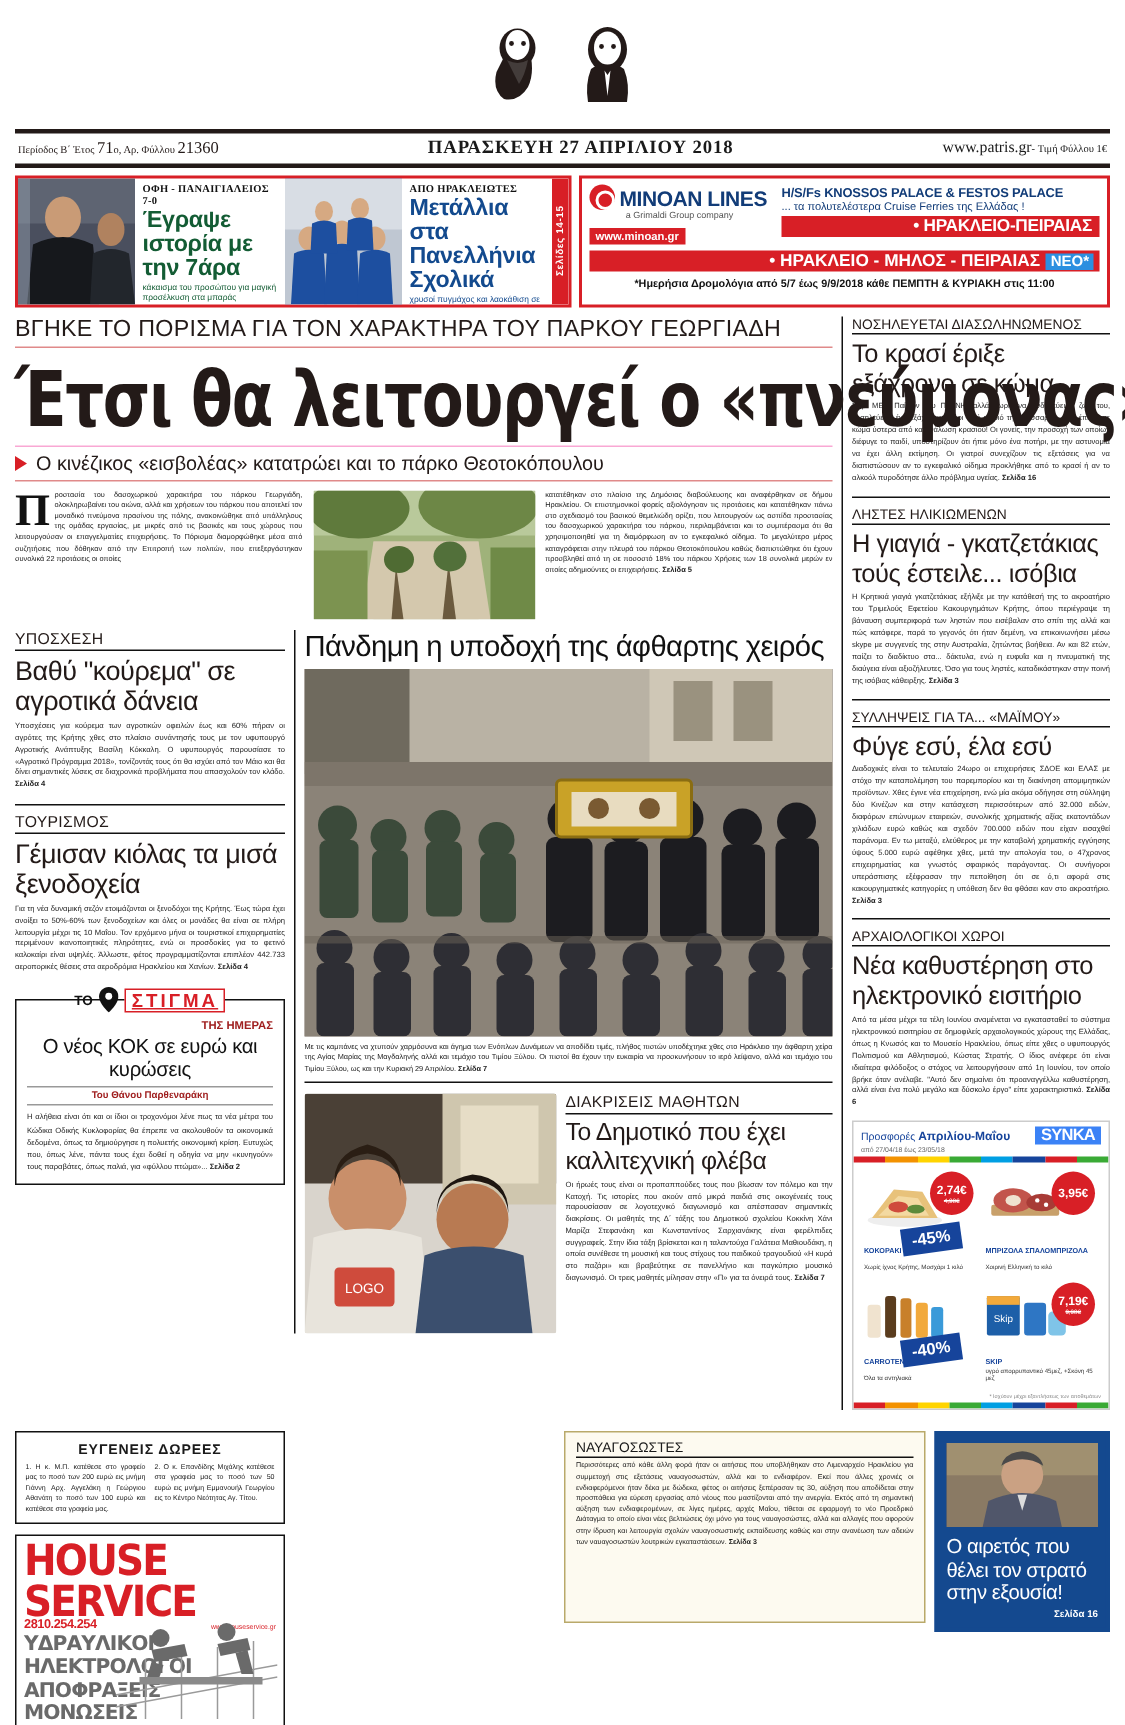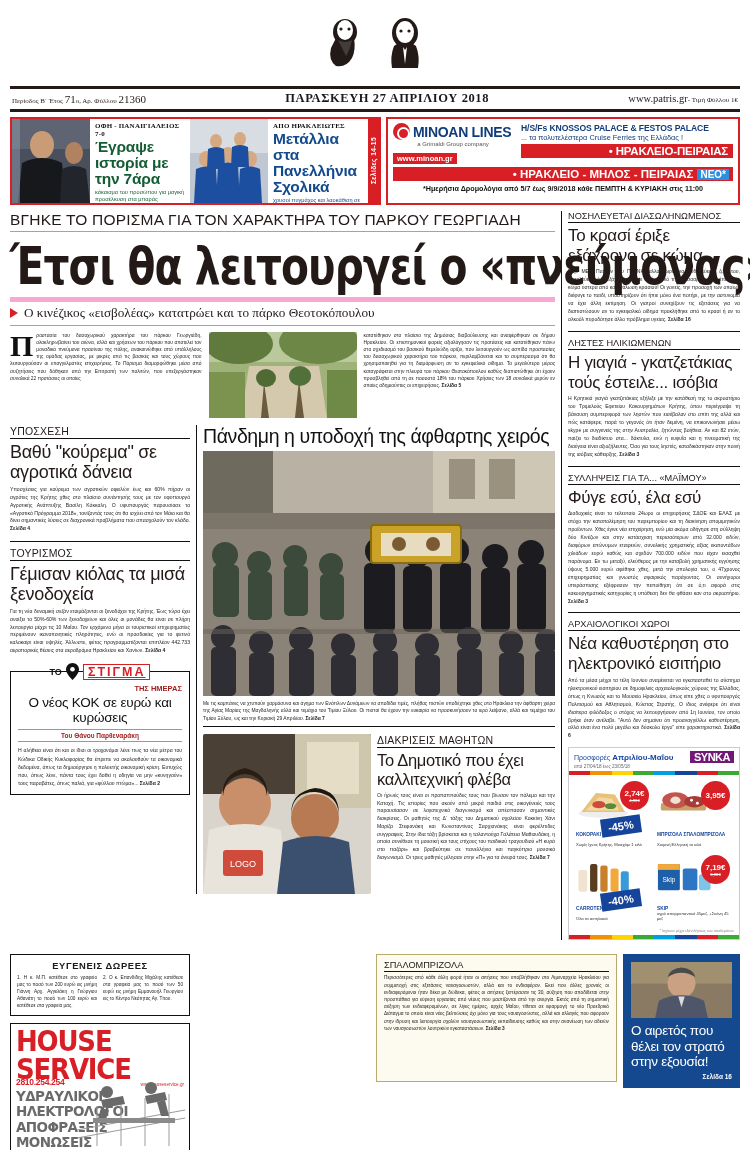--- a/index.html
+++ b/index.html
@@ -115,23 +115,22 @@
     color:#231a18;
     transform:scaleY(1.22) scaleX(0.97);
     transform-origin:left top;
     margin:9px 0 14px 0;
     white-space:nowrap;
     letter-spacing:-1px;
   }
   .lead-sub {
     display:flex; align-items:center; gap:6px;
     font-size:13.2px; color:#231a18;
-    border-top:5px solid #f9a8d4; border-bottom:1px solid #e08a8a;
+    border-top:1px solid #f9a8d4; border-bottom:1px solid #e08a8a;
     padding:3px 0 4px 0;
-    font-family:Liberation Serif, serif;
   }
   .bullet-tri { width:0;height:0;border-left:8px solid #d81f26;border-top:5px solid transparent;border-bottom:5px solid transparent; flex:0 0 auto;}
 
   
   .lead-body { display:flex; gap:7px; margin-top:6px; }
   .lead-c { flex:1; font-size:4.9px; line-height:1.45; text-align:justify; color:#222; }
   .lead-c p { margin:0; }
   .dropcap {
     float:left; font-family:"Liberation Serif",serif; font-weight:bold;
     font-size:30px; line-height:0.78; padding:2px 3px 0 0; color:#111;
@@ -221,21 +220,21 @@
   .blue-box { border:3px solid #14498f; background:#14498f; width:117px; padding:5px; color:#fff; }
   .blue-photo { width:100%; height:56px; background:#7a6a5a; overflow:hidden; position:relative;}
   .blue-txt { font-size:13.5px; line-height:1.15; margin-top:5px; letter-spacing:-0.3px; }
   .blue-pg { font-size:6.5px; font-weight:bold; text-align:right; margin-top:3px;}
 
   
   .synka { border:1px solid #ccc; background:#fff; padding:0; position:relative; overflow:hidden; }
   .sk-head { display:flex; align-items:center; justify-content:space-between; padding:3px 5px 1px 5px;}
   .sk-offer { font-size:7px; color:#16449b; }
   .sk-offer b { color:#16449b; font-size:8px; }
-  .sk-logo { background:#701a75; color:#fff; font-weight:bold; font-size:11px; padding:0 4px; letter-spacing:-0.5px; }
+  .sk-logo { background:#3b82f6; color:#fff; font-weight:bold; font-size:11px; padding:0 4px; letter-spacing:-0.5px; }
   .sk-date { font-size:4.6px; color:#666; padding:0 5px 2px 5px; }
   .sk-stripe { height:4px; display:flex; }
   .sk-stripe i { flex:1; display:block; }
   .sk-grid { display:grid; grid-template-columns:1fr 1fr; gap:2px; padding:4px 5px; }
   .sk-cell { position:relative; height:72px; }
   .sk-name { font-size:4.8px; font-weight:bold; color:#16449b; position:absolute; bottom:14px; left:2px; }
   .sk-desc { font-size:4.1px; color:#333; position:absolute; bottom:4px; left:2px; line-height:1.25;}
   .sk-price { position:absolute; right:4px; top:2px; width:29px;height:29px;border-radius:50%;background:#d81f26;color:#fff;
               display:flex;flex-direction:column;align-items:center;justify-content:center;font-size:8px;font-weight:bold;}
   .sk-price small{font-size:4.2px;font-weight:normal;text-decoration:line-through;}
@@ -734,21 +733,21 @@
     </div>
 
     <div class="low-c" style="padding-top:7px;">
       
     </div>
 
     <div class="low-r">
       <div style="display:flex;gap:6px;align-items:flex-start;">
         <div style="flex:1;">
           <div class="lg-box">
-            <div class="lg-kicker">ΣΠΑΛΟΜΠΡΙΖΟΛΑ</div>
+            <div class="lg-kicker">ΝΑΥΑΓΟΣΩΣΤΕΣ</div>
             <div class="lg-text">
               <span>Περισσότερες από κάθε άλλη φορά ήταν οι αιτήσεις που υποβλήθηκαν στο Λιμεναρχείο Ηρακλείου για συμμετοχή στις εξετάσεις ναυαγοσωστών, αλλά και το ενδιαφέρον. Εκεί που άλλες χρονιές οι ενδιαφερόμενοι ήταν δέκα με δώδεκα, φέτος οι αιτήσεις ξεπέρασαν τις 30, αύξηση που αποδίδεται στην προσπάθεια για εύρεση εργασίας από νέους που μαστίζονται από την ανεργία. Εκτός από τη σημαντική αύξηση των ενδιαφερομένων, σε λίγες ημέρες, αρχές Μαΐου, τίθεται σε εφαρμογή το νέο Προεδρικό Διάταγμα το οποίο είναι νέες βελτιώσεις όχι μόνο για τους ναυαγοσώστες, αλλά και αλλαγές που αφορούν στην ίδρυση και λειτουργία σχολών ναυαγοσωστικής εκπαίδευσης καθώς και στην ανανέωση των αδειών των ναυαγοσωστών λουτρικών εγκαταστάσεων.</span>
               <b>Σελίδα 3</b>
             </div>
           </div>
         </div>
         <div class="blue-box" style="margin-top:7px;">
           <div class="blue-photo">
             <div class="ph">
                 <svg viewBox="0 0 94 56" preserveAspectRatio="xMidYMid slice">

